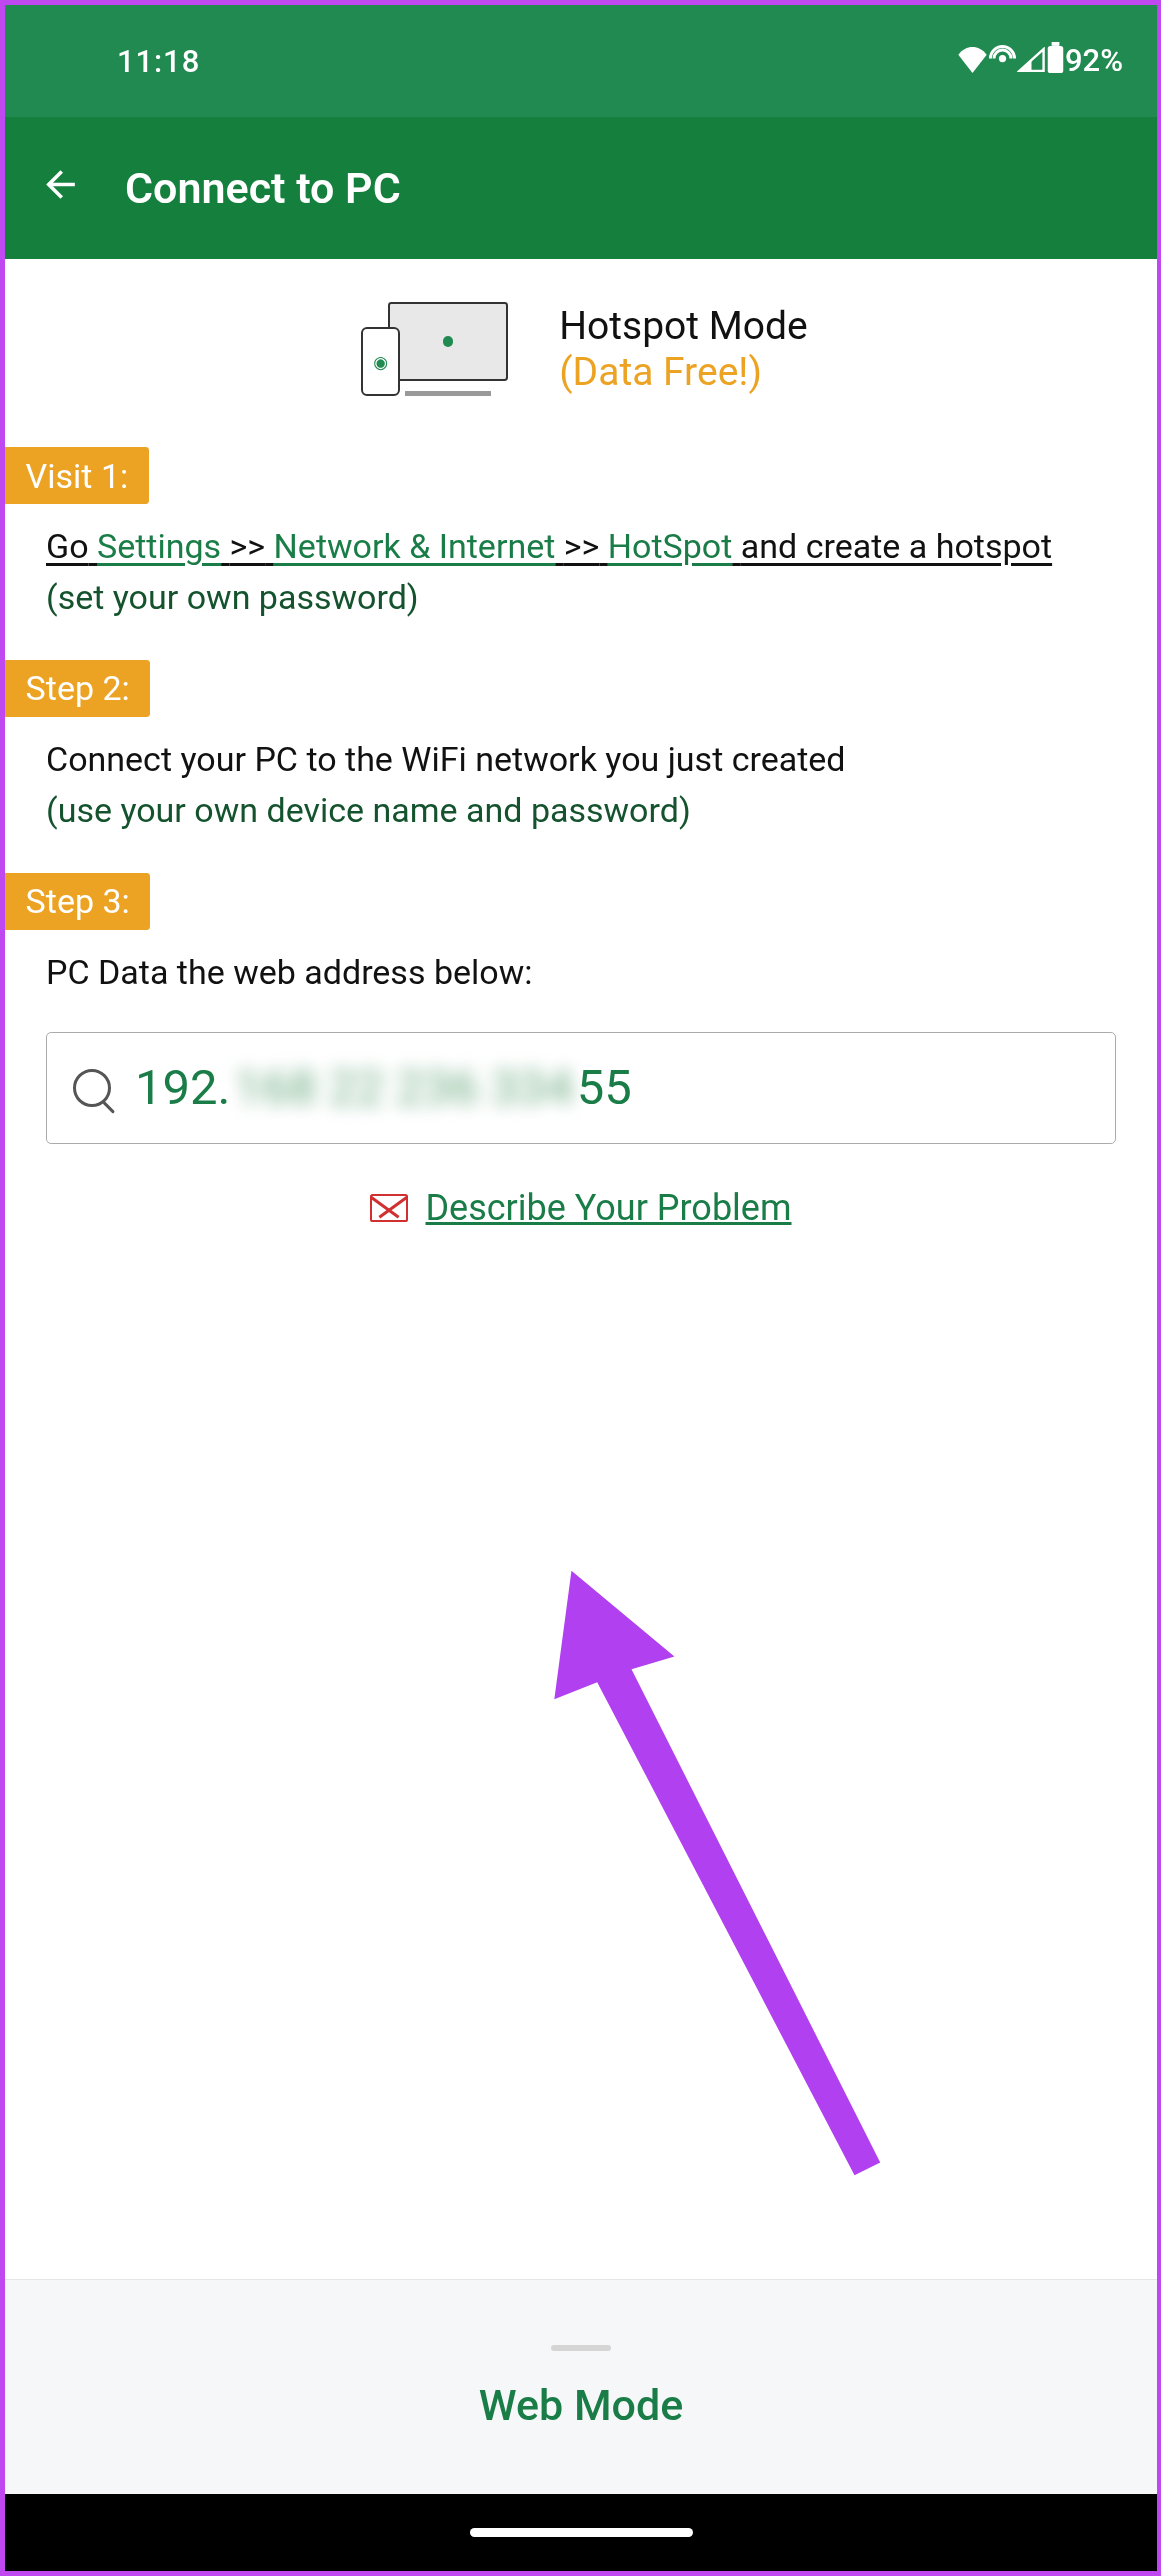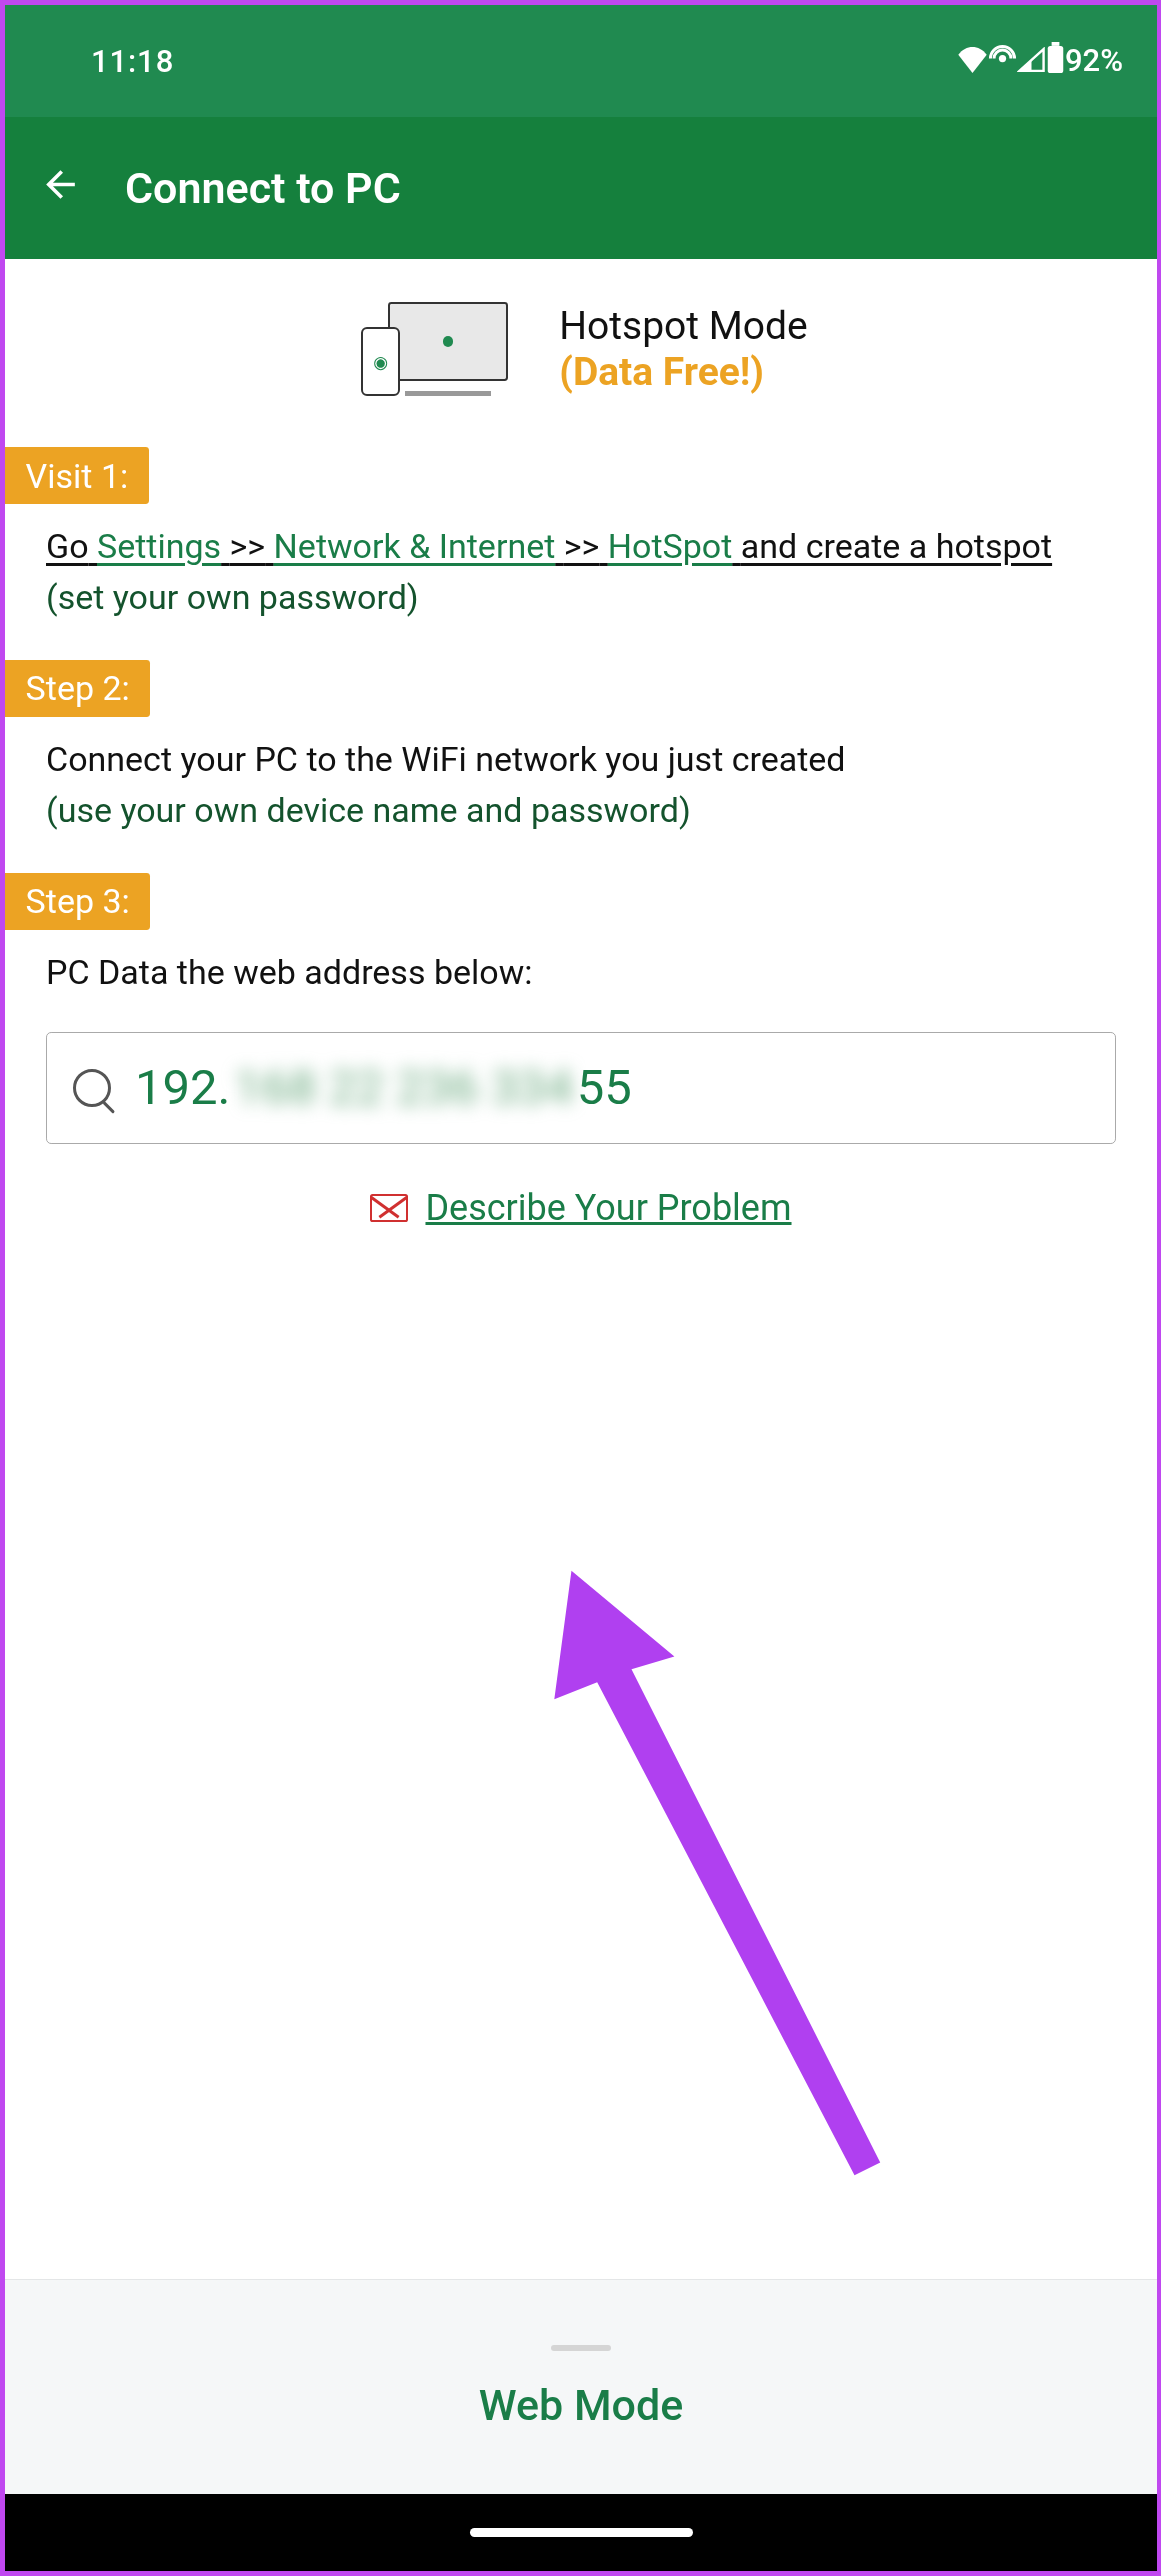--- a/index.html
+++ b/index.html
@@ -17,21 +17,21 @@
     background: #fff;
     display: flex;
     flex-direction: column;
   }
   .status-bar {
     background: #208a50;
     height: 112px;
     display: flex;
     align-items: center;
     justify-content: space-between;
-    padding: 0 34px 0 86px;
+    padding: 0 34px 0 112px;
     color: #fff;
     font-size: 31px;
   }
   .status-time { font-weight: 500; letter-spacing: 0.9px; }
   .status-icons {
     display: flex;
     align-items: flex-start;
     font-size: 33px;
   }
   .battery-text { font-weight: 500; font-size: 31px; }
@@ -99,21 +99,21 @@
     display: flex;
     align-items: center;
     justify-content: center;
   }
   .phone-icon {
     font-size: 17px;
     color: #208a50;
   }
   .hotspot-text { }
   .hotspot-title { font-size: 39px; color: #111; font-weight: 400; }
-  .hotspot-sub { font-size: 39px; color: #eca323; font-weight: 700; }
+  .hotspot-sub { font-size: 39px; color: #eca323; font-weight: 400; }
   .step-label {
     display: inline-block;
     background: #eca323;
     color: #fff;
     font-size: 34px;
     padding: 8.6px 20.6px;
     border-radius: 0 3.4px 3.4px 0;
     margin-bottom: 17px;
   }
   .step-block { margin-bottom: 34px; }

